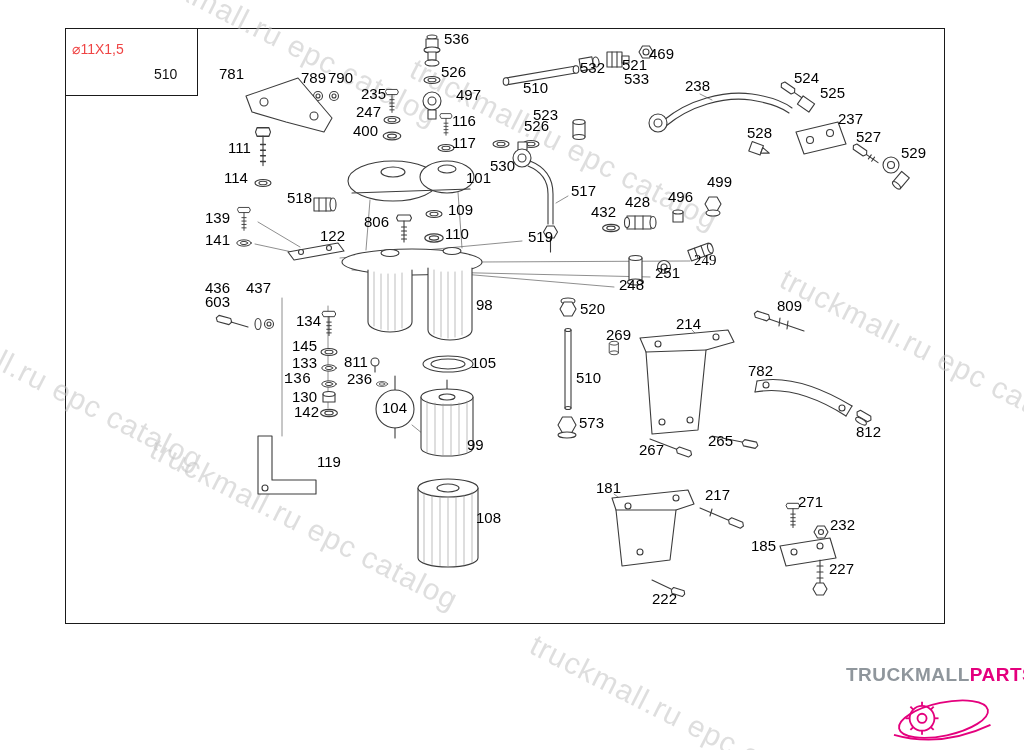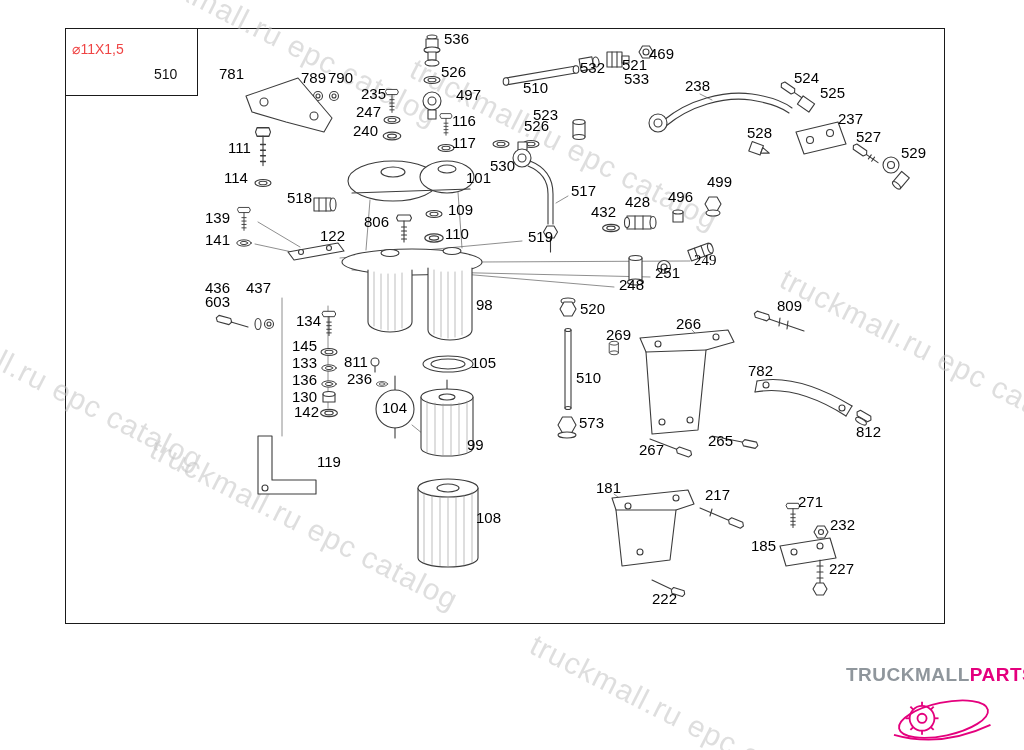--- a/index.html
+++ b/index.html
@@ -435,38 +435,38 @@
       <div class="part-label" style="left: 441px; top: 64px;">526</div>
       <div class="part-label" style="left: 456px; top: 87px;">497</div>
       <div class="part-label" style="left: 452px; top: 113px;">116</div>
       <div class="part-label" style="left: 452px; top: 135px;">117</div>
       <div class="part-label" style="left: 466px; top: 170px;">101</div>
       <div class="part-label" style="left: 219px; top: 66px;">781</div>
       <div class="part-label" style="left: 301px; top: 70px;">789</div>
       <div class="part-label" style="left: 328px; top: 70px;">790</div>
       <div class="part-label" style="left: 361px; top: 86px;">235</div>
       <div class="part-label" style="left: 356px; top: 104px;">247</div>
-      <div class="part-label" style="left: 353px; top: 123px;">240</div>
+      <div class="part-label" style="left: 353px; top: 123px;">400</div>
       <div class="part-label" style="left: 228px; top: 140px;">111</div>
       <div class="part-label" style="left: 224px; top: 170px;">114</div>
       <div class="part-label" style="left: 287px; top: 190px;">518</div>
       <div class="part-label" style="left: 205px; top: 210px;">139</div>
       <div class="part-label" style="left: 205px; top: 232px;">141</div>
       <div class="part-label" style="left: 320px; top: 228px;">122</div>
       <div class="part-label" style="left: 364px; top: 214px;">806</div>
       <div class="part-label" style="left: 448px; top: 202px;">109</div>
       <div class="part-label" style="left: 445px; top: 226px;">110</div>
       <div class="part-label" style="left: 205px; top: 280px;">436</div>
       <div class="part-label" style="left: 246px; top: 280px;">437</div>
       <div class="part-label" style="left: 205px; top: 294px;">603</div>
       <div class="part-label" style="left: 296px; top: 313px;">134</div>
       <div class="part-label" style="left: 292px; top: 338px;">145</div>
       <div class="part-label" style="left: 292px; top: 355px;">133</div>
       <div class="part-label" style="left: 344px; top: 354px;">811</div>
-      <div class="part-label" style="left: 292px; top: 372px;">136</div>
+      <div class="part-label" style="left: 284px; top: 372px; font-family: Liberation Mono, monospace;">136</div>
       <div class="part-label" style="left: 347px; top: 371px;">236</div>
       <div class="part-label" style="left: 292px; top: 389px;">130</div>
       <div class="part-label" style="left: 294px; top: 404px;">142</div>
       <div class="part-label" style="left: 382px; top: 400px;">104</div>
       <div class="part-label" style="left: 317px; top: 454px;">119</div>
       <div class="part-label" style="left: 476px; top: 297px;">98</div>
       <div class="part-label" style="left: 471px; top: 355px;">105</div>
       <div class="part-label" style="left: 467px; top: 437px;">99</div>
       <div class="part-label" style="left: 476px; top: 510px;">108</div>
       <div class="part-label" style="left: 580px; top: 60px;">532</div>
@@ -488,21 +488,21 @@
       <div class="part-label" style="left: 820px; top: 85px;">525</div>
       <div class="part-label" style="left: 838px; top: 111px;">237</div>
       <div class="part-label" style="left: 747px; top: 125px;">528</div>
       <div class="part-label" style="left: 856px; top: 129px; text-align: right;">527</div>
       <div class="part-label" style="left: 901px; top: 145px;">529</div>
       <div class="part-label" style="left: 619px; top: 277px;">248</div>
       <div class="part-label" style="left: 655px; top: 265px;">251</div>
       <div class="part-label" style="left: 694px; top: 252px; font-family: Liberation Serif, serif;">249</div>
       <div class="part-label" style="left: 580px; top: 301px;">520</div>
       <div class="part-label" style="left: 606px; top: 327px;">269</div>
-      <div class="part-label" style="left: 676px; top: 316px;">266</div>
+      <div class="part-label" style="left: 676px; top: 316px;">214</div>
       <div class="part-label" style="left: 777px; top: 298px;">809</div>
       <div class="part-label" style="left: 748px; top: 363px;">782</div>
       <div class="part-label" style="left: 856px; top: 424px;">812</div>
       <div class="part-label" style="left: 576px; top: 370px;">510</div>
       <div class="part-label" style="left: 579px; top: 415px;">573</div>
       <div class="part-label" style="left: 639px; top: 442px;">267</div>
       <div class="part-label" style="left: 708px; top: 433px;">265</div>
       <div class="part-label" style="left: 596px; top: 480px;">181</div>
       <div class="part-label" style="left: 705px; top: 487px;">217</div>
       <div class="part-label" style="left: 798px; top: 494px;">271</div>

